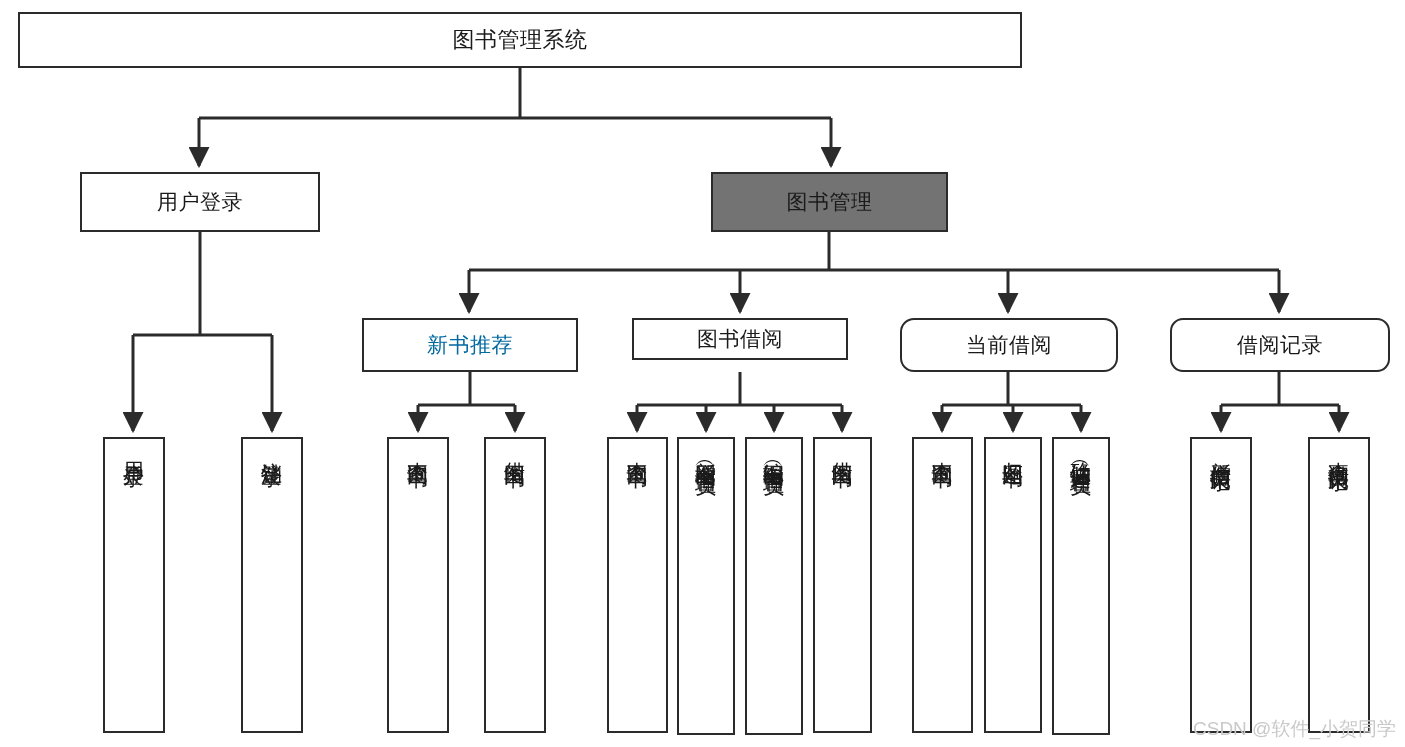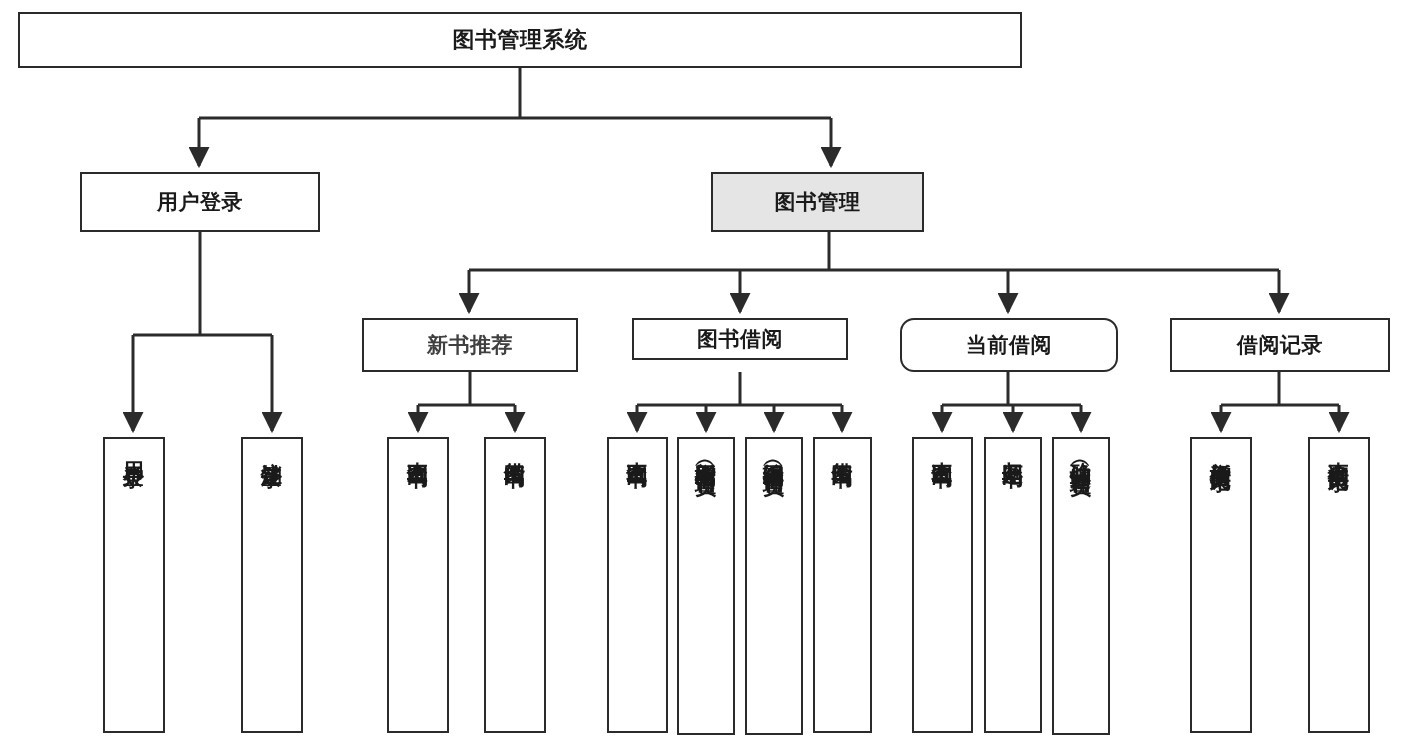--- a/index.html
+++ b/index.html
@@ -34,21 +34,20 @@
     align-items: center;
     justify-content: center;
     color: #1a1a1a;
     z-index: 2;
   }
   .node .lbl {
     display: block;
     text-align: left;
     line-height: 1.08;
     letter-spacing: 0.5px;
-    font-weight: bold;
   }
   
   .node.horiz .lbl {
     font-size: 21px;
     white-space: nowrap;
   }
   .node.root .lbl {
     font-size: 22px;
   }
   
@@ -131,34 +130,34 @@
     </g>
   </svg>
 
   <div class="node horiz root" style="left: 18px; top: 12px; width: 1004px; height: 56px; border-color: rgb(43, 43, 43); background: rgb(255, 255, 255); color: rgb(26, 26, 26);">
     <span class="lbl">图书管理系统</span>
   </div>
 
   <div class="node horiz" style="left: 80px; top: 172px; width: 240px; height: 60px; border-color: rgb(43, 43, 43); background: rgb(255, 255, 255); color: rgb(26, 26, 26);">
     <span class="lbl">用户登录</span>
   </div>
-  <div class="node horiz" style="left: 711px; top: 172px; width: 213px; height: 60px; border-color: rgb(43, 43, 43); background: #e5e5e5; color: rgb(26, 26, 26);">
+  <div class="node horiz" style="left: 711px; top: 172px; width: 237px; height: 60px; border-color: rgb(43, 43, 43); background: #737373; color: rgb(26, 26, 26);">
     <span class="lbl">图书管理</span>
   </div>
 
-  <div class="node horiz" style="left: 362px; top: 318px; width: 216px; height: 54px; border-color: rgb(43, 43, 43); background: rgb(255, 255, 255); color: #404040;">
+  <div class="node horiz" style="left: 362px; top: 318px; width: 216px; height: 54px; border-color: rgb(43, 43, 43); background: rgb(255, 255, 255); color: #0369a1;">
     <span class="lbl">新书推荐</span>
   </div>
   <div class="node horiz" style="left: 632px; top: 318px; width: 216px; height: 42px; border-color: rgb(43, 43, 43); background: rgb(255, 255, 255); color: rgb(26, 26, 26);">
     <span class="lbl">图书借阅</span>
   </div>
   <div class="node horiz" style="left: 900px; top: 318px; width: 218px; height: 54px; border-color: rgb(43, 43, 43); background: rgb(255, 255, 255); color: rgb(26, 26, 26); border-radius: 14px;">
     <span class="lbl">当前借阅</span>
   </div>
-  <div class="node horiz" style="left: 1170px; top: 318px; width: 220px; height: 54px; border-color: rgb(43, 43, 43); background: rgb(255, 255, 255); color: rgb(26, 26, 26);">
+  <div class="node horiz" style="left: 1170px; top: 318px; width: 220px; height: 54px; border-color: rgb(43, 43, 43); background: rgb(255, 255, 255); color: rgb(26, 26, 26); border-radius: 13px;">
     <span class="lbl">借阅记录</span>
   </div>
 
   <div class="node vert" style="left: 103px; top: 437px; width: 62px; height: 296px; border-color: rgb(43, 43, 43); background: rgb(255, 255, 255); color: rgb(26, 26, 26);">
     <span class="lbl">用户登录</span>
   </div>
   <div class="node vert" style="left: 241px; top: 437px; width: 62px; height: 296px; border-color: rgb(43, 43, 43); background: rgb(255, 255, 255); color: rgb(26, 26, 26);">
     <span class="lbl">注销登录</span>
   </div>
   <div class="node vert" style="left: 387px; top: 437px; width: 62px; height: 296px; border-color: rgb(43, 43, 43); background: rgb(255, 255, 255); color: rgb(26, 26, 26);">
@@ -188,14 +187,15 @@
   <div class="node vert" style="left: 1052px; top: 437px; width: 58px; height: 298px; border-color: rgb(43, 43, 43); background: rgb(255, 255, 255); color: rgb(26, 26, 26);">
     <span class="lbl">确认归还（管理员）</span>
   </div>
   <div class="node vert" style="left: 1190px; top: 437px; width: 62px; height: 296px; border-color: rgb(43, 43, 43); background: rgb(255, 255, 255); color: rgb(26, 26, 26);">
     <span class="lbl">新增借阅记录</span>
   </div>
   <div class="node vert" style="left: 1308px; top: 437px; width: 62px; height: 296px; border-color: rgb(43, 43, 43); background: rgb(255, 255, 255); color: rgb(26, 26, 26);">
     <span class="lbl">查询借阅记录</span>
   </div>
 
+  <div class="watermark" style="left: 1193px; top: 716px; color: rgb(201, 201, 201);">CSDN @软件_小贺同学</div>
 
 </div>
 
 </body></html>

